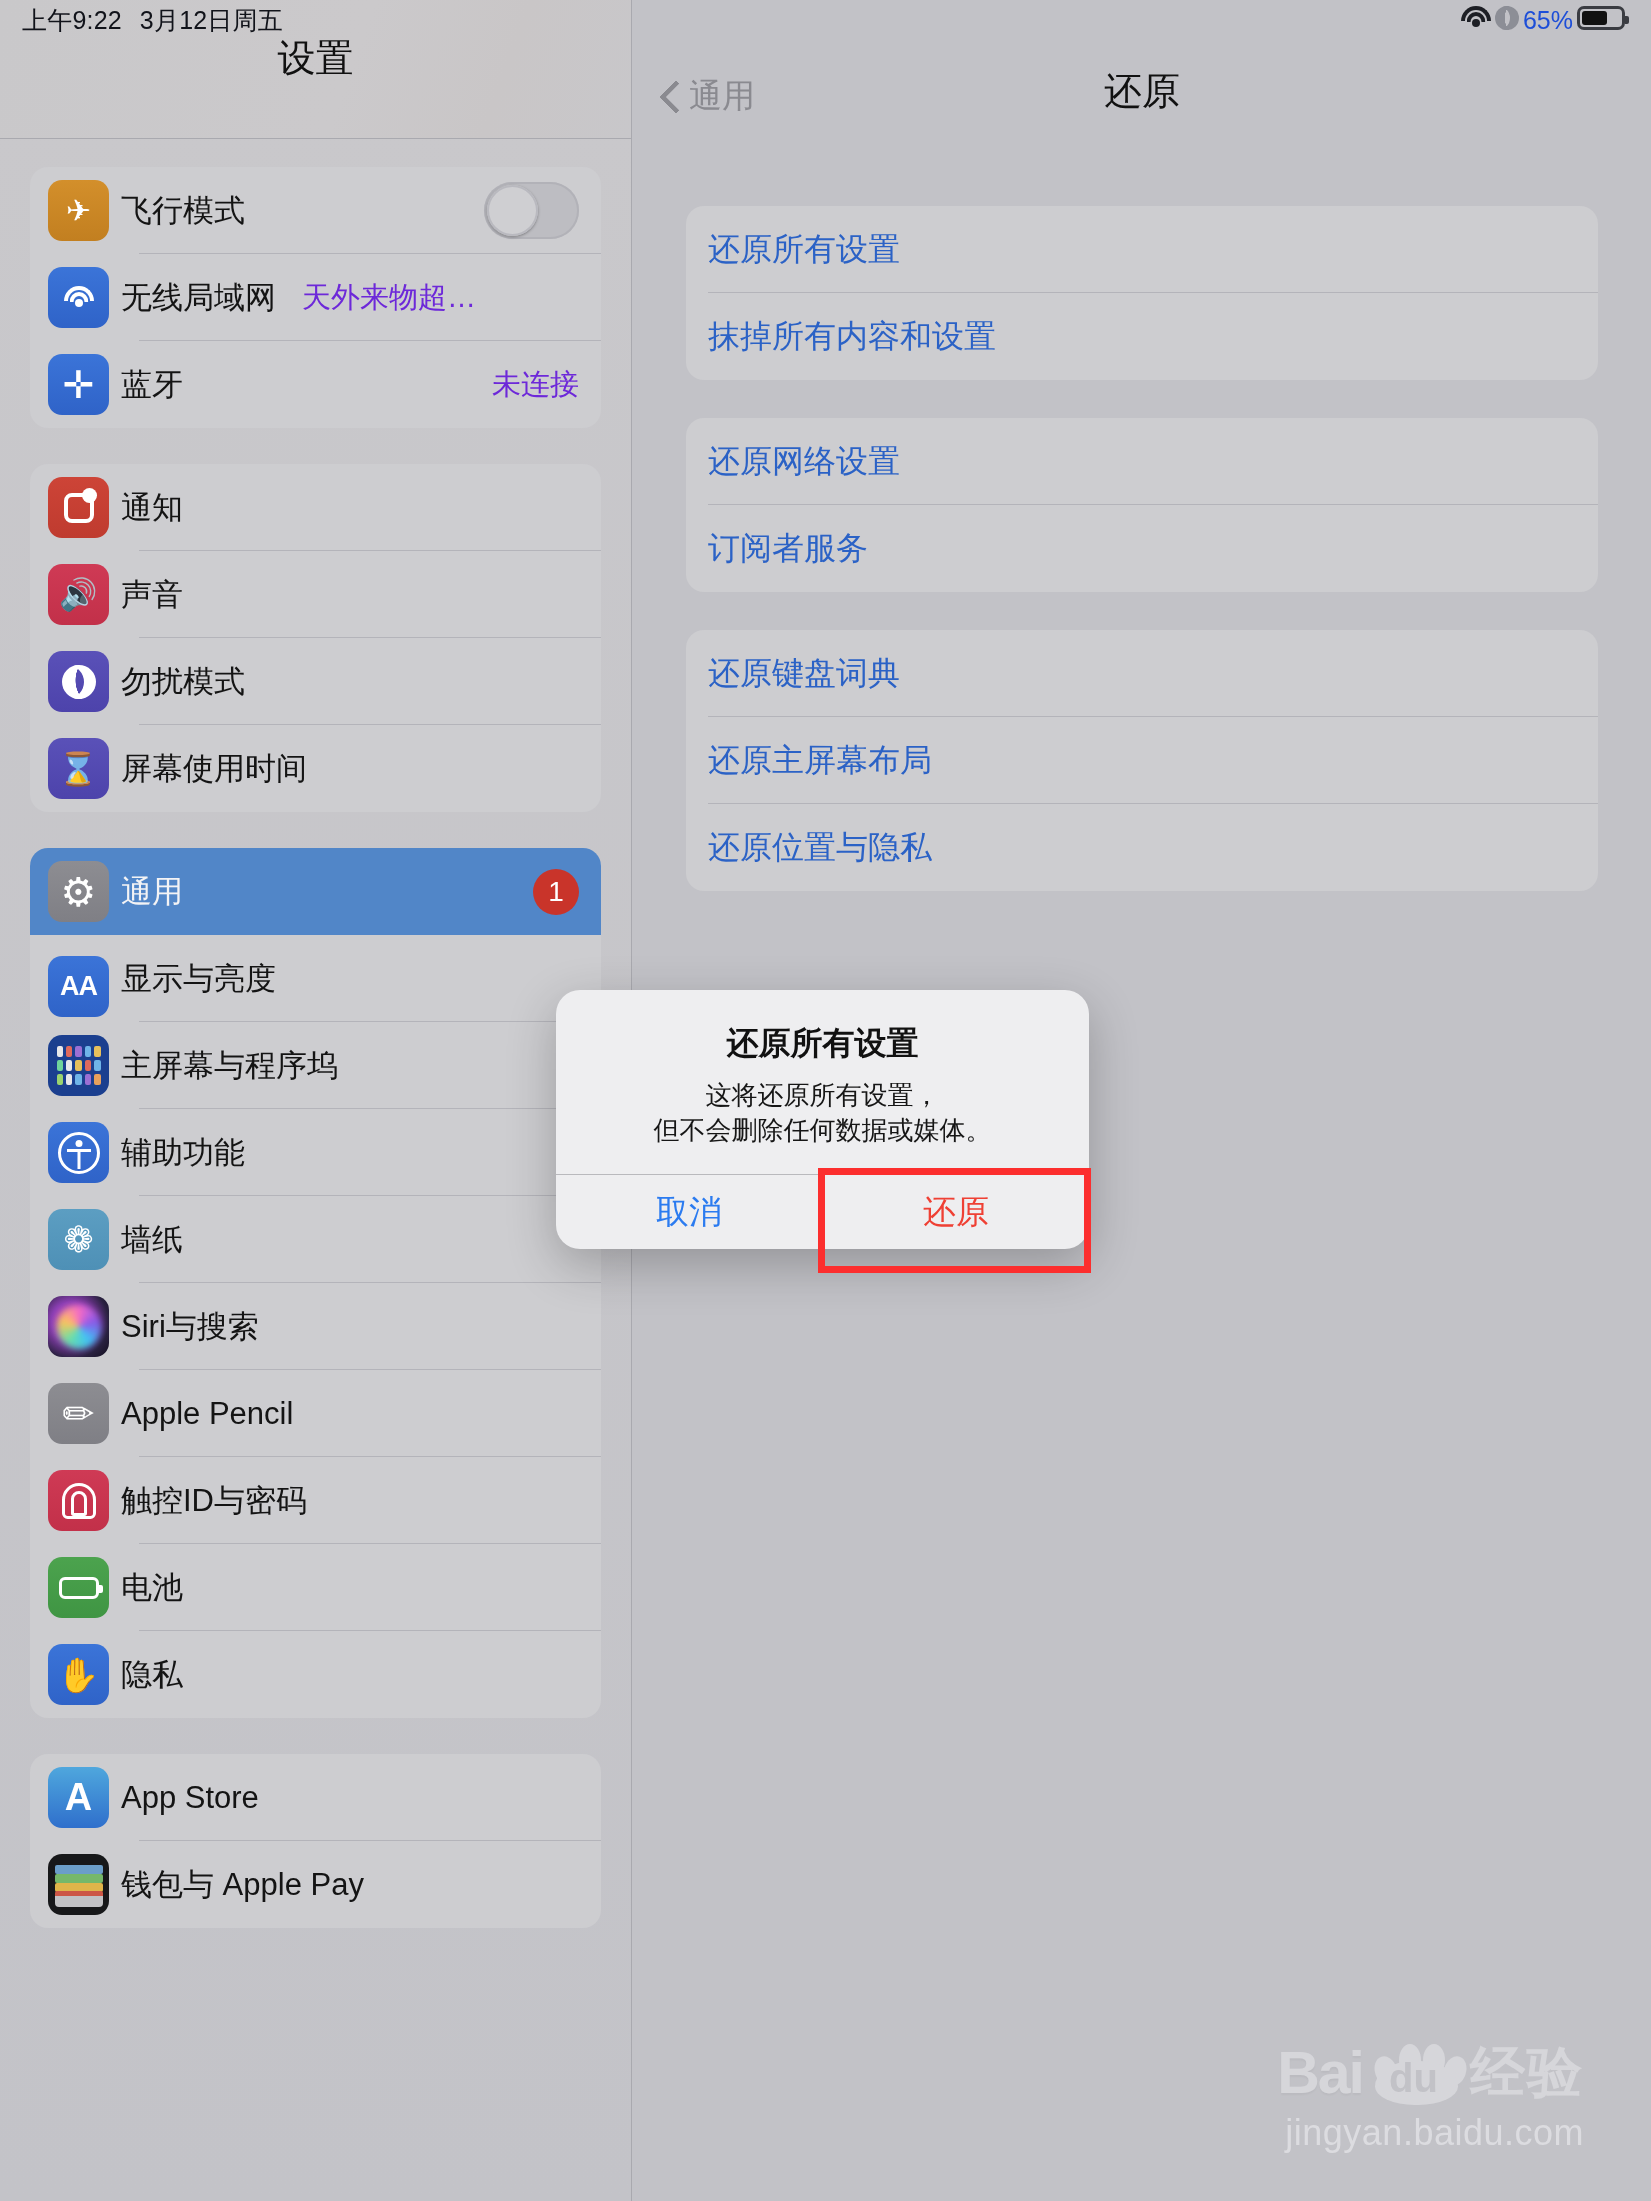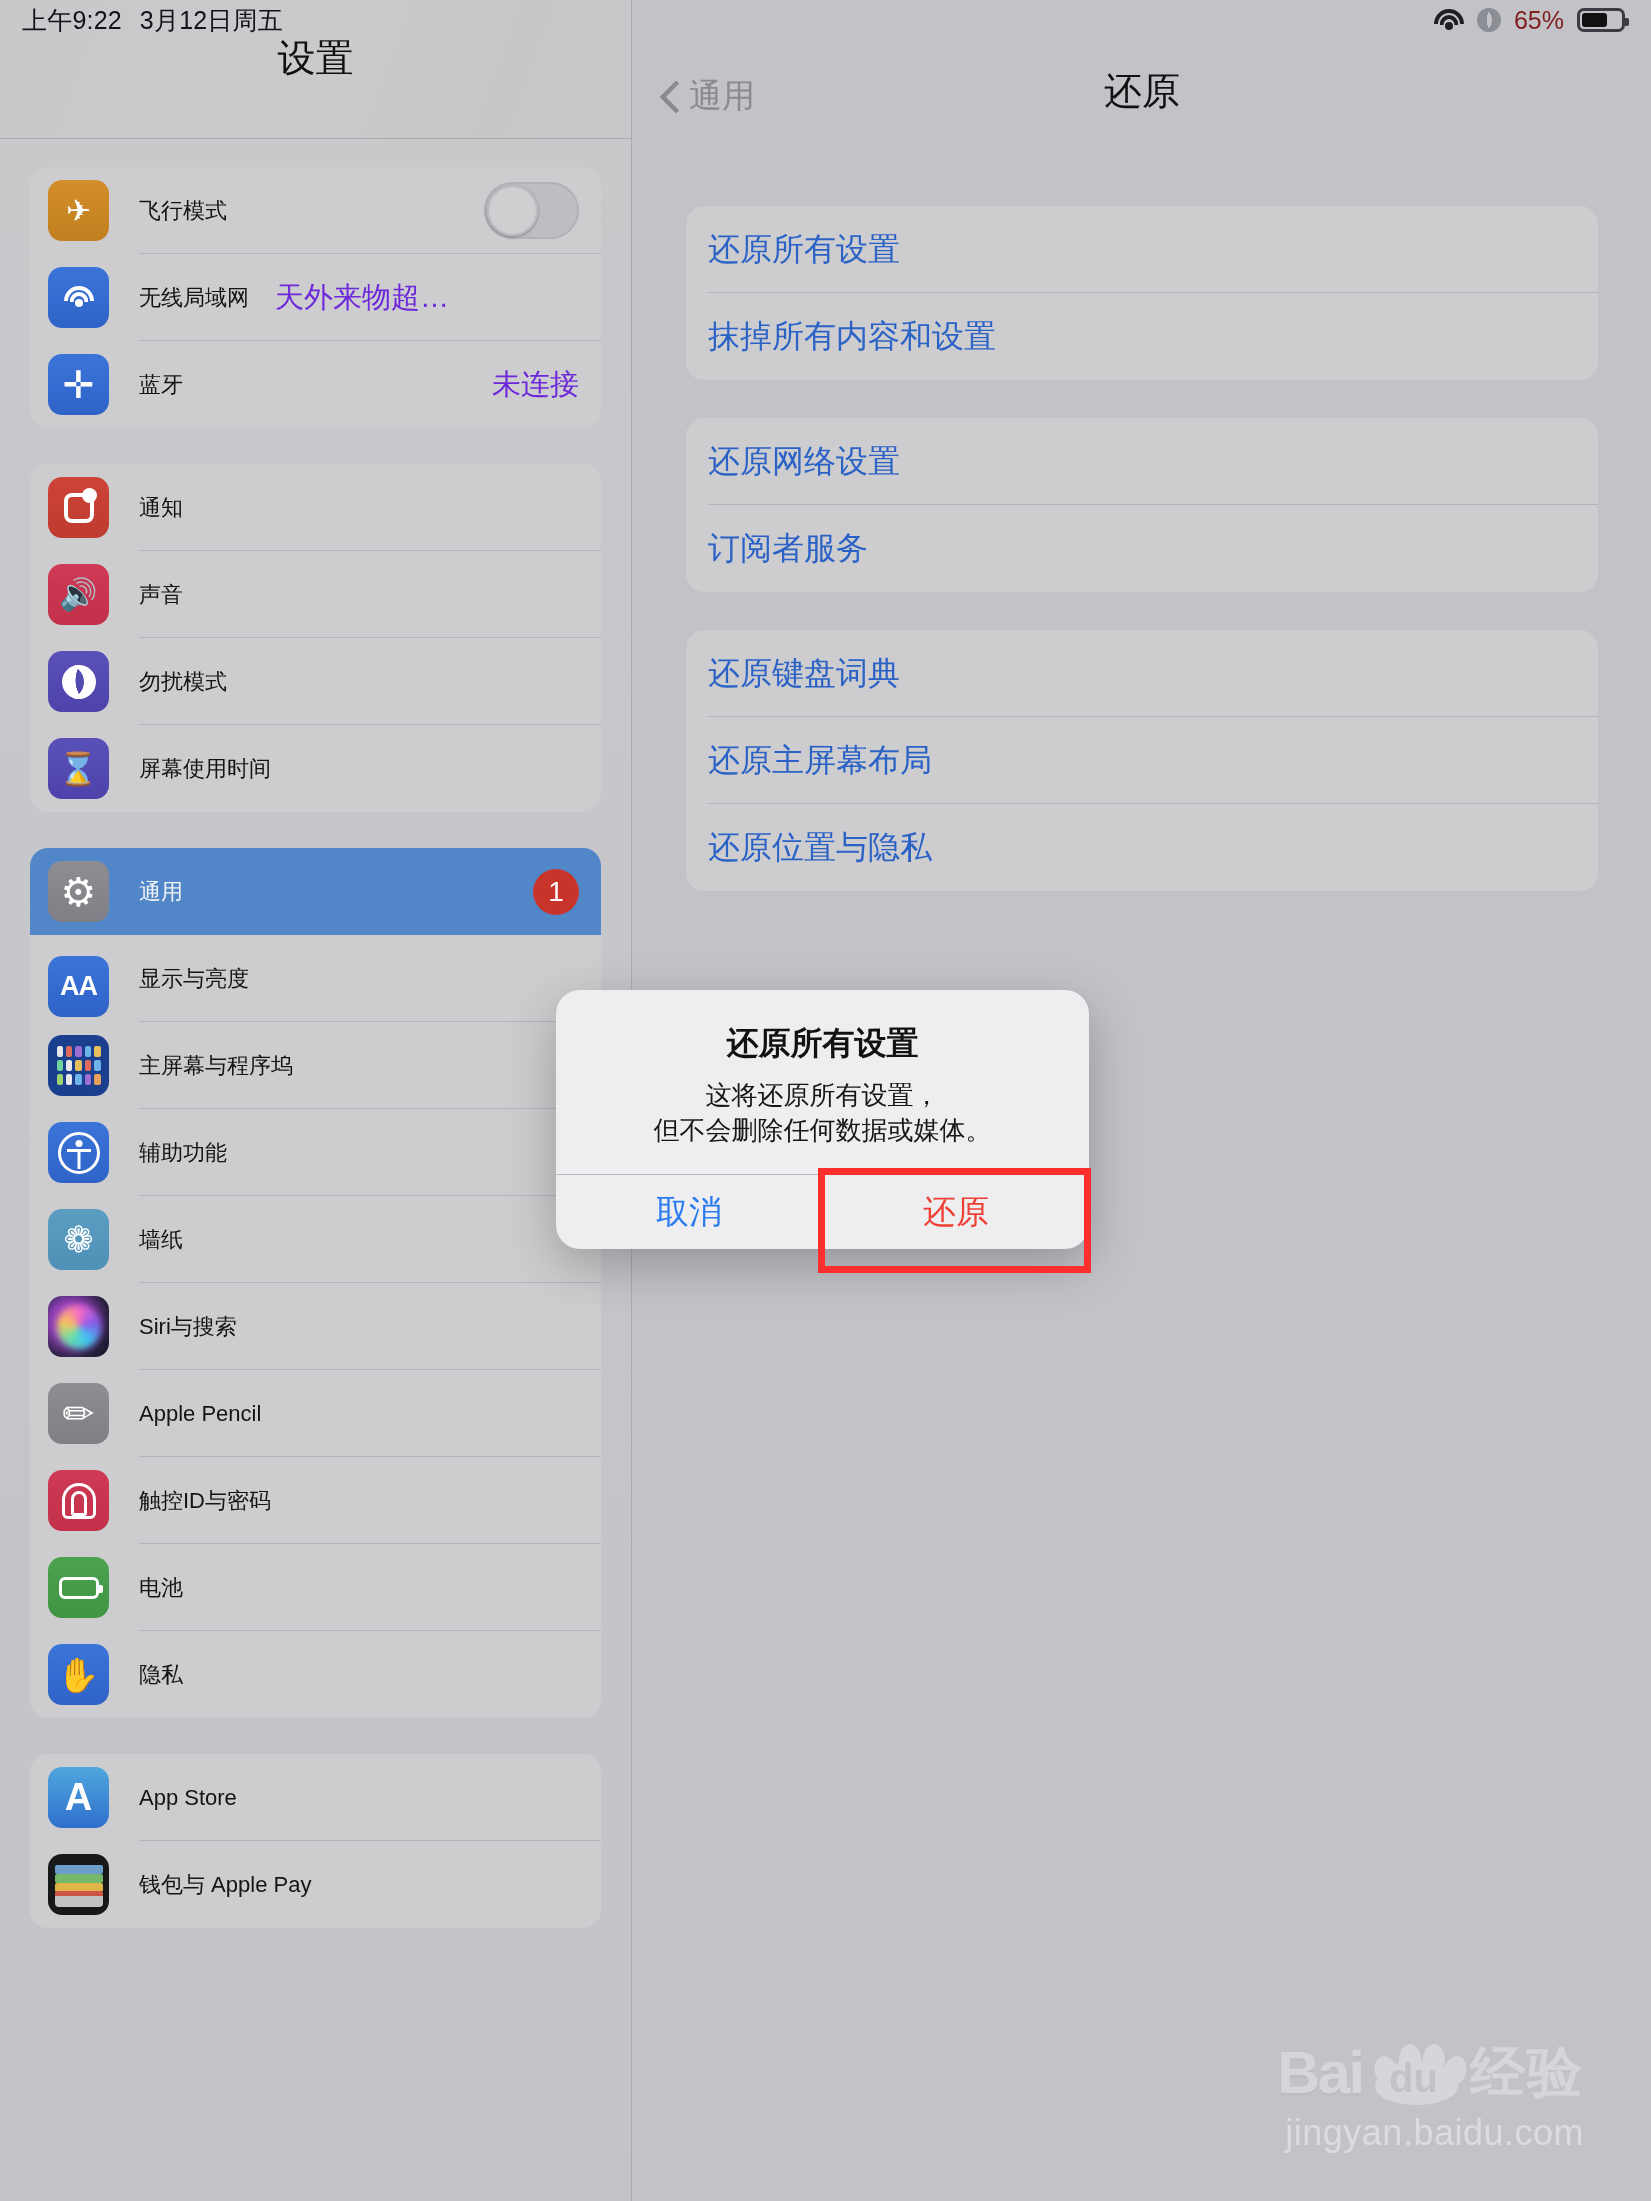--- a/index.html
+++ b/index.html
@@ -11,21 +11,21 @@
   body { background: #c2c2c7; position: relative; }
 
   
   #status-bar {
     position: absolute; top: 0; left: 0; width: 1651px; height: 40px;
     display: flex; align-items: center; z-index: 50;
   }
   #status-left { margin-left: 22px; display: flex; align-items: center; gap: 18px;
     font-size: 25px; color: #11131a; letter-spacing: 0.2px; }
   #status-right { margin-left: auto; margin-right: 26px; display: flex;
-    align-items: center; gap: 13px; font-size: 25px; color: #7f1d1d; }
+    align-items: flex-start; gap: 4px; font-size: 25px; color: #1d4ed8; }
   .wifi-ico { width: 30px; height: 23px; position: relative; display:inline-block; }
   .wifi-ico i { position:absolute; border: 4px solid #1d1f25; border-bottom:none;
     border-radius: 50% 50% 0 0 / 100% 100% 0 0; left:50%; transform:translateX(-50%); }
   .wifi-ico i:nth-child(1){ width:30px; height:15px; top:0; }
   .wifi-ico i:nth-child(2){ width:19px; height:10px; top:6px; }
   .wifi-ico i:nth-child(3){ width:8px; height:8px; top:13px; background:#1d1f25;
     border-radius:50%; border:none; }
   .moon-ico { width: 24px; height: 24px; border-radius: 50%;
     background: radial-gradient(circle at 118% 50%, transparent 60%, #8c8e96 61%);
     box-shadow: inset -9px 0 0 0 #8c8e96; }
@@ -55,21 +55,21 @@
   .row { display: flex; align-items: center; height: 87px; position: relative;
     padding-left: 18px; padding-right: 22px; }
   .row .sep { position: absolute; left: 109px; right: 0; bottom: 0; height: 1px;
     background: #b4b4ba; }
   .row:last-child .sep { display: none; }
   .row.selected { background: #5186c8; }
   .row.selected .row-label { color: #f3f3f5; }
   .app-ico { width: 61px; height: 61px; border-radius: 14px; flex: 0 0 61px;
     display: flex; align-items: center; justify-content: center;
     font-size: 30px; color: #fff; overflow: hidden; position: relative; }
-  .row-label { margin-left: 30px; font-size: 22px; color: #141414; white-space: nowrap; }
+  .row-label { margin-left: 12px; font-size: 31px; color: #141414; white-space: nowrap; }
   .row-value { margin-left: auto; font-size: 29px; color: #6d28d9; white-space: nowrap; }
   .row-value.near { margin-left: 26px; }
   .badge { margin-left: auto; width: 46px; height: 46px; border-radius: 50%;
     background: #c9342a; color: #fff; font-size: 28px;
     display: flex; align-items: center; justify-content: center; }
   .toggle { margin-left: auto; width: 95px; height: 57px; border-radius: 29px;
     background: #bdbdc2; position: relative; box-shadow: inset 0 0 0 2px #b2b2b8; }
   .toggle b { position: absolute; top: 3px; left: 3px; width: 51px; height: 51px;
     border-radius: 50%; background: #cfcfd2;
     box-shadow: 0 1px 3px rgba(0,0,0,.35), inset 0 0 0 2px #b9b9bf; }

